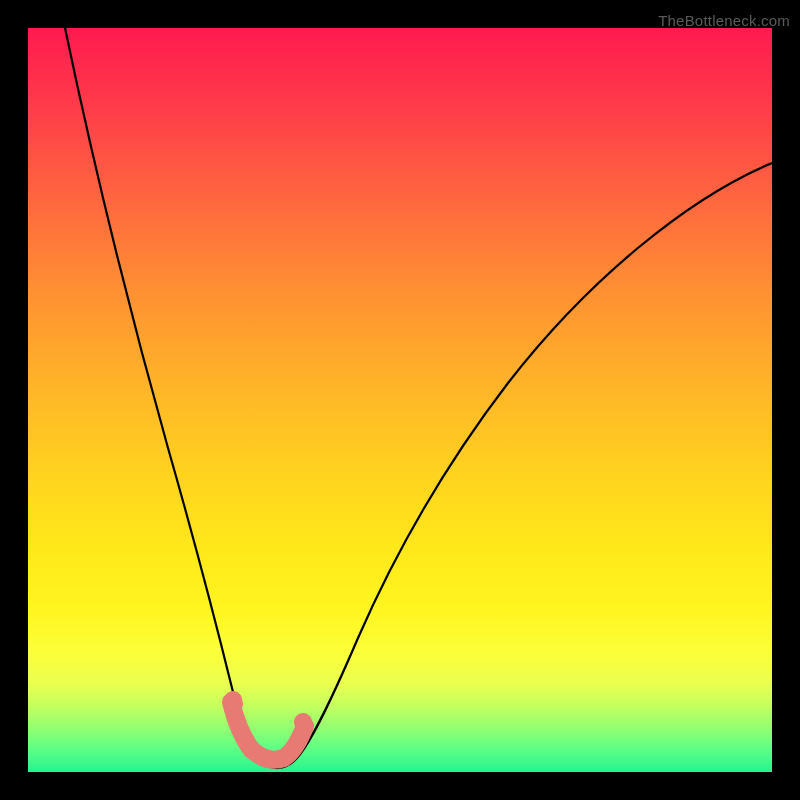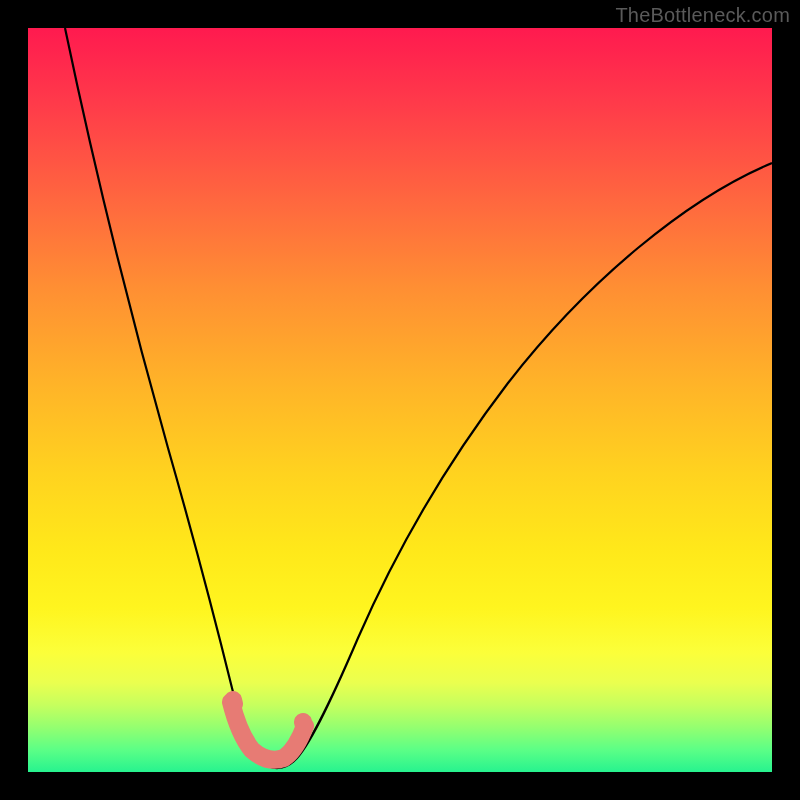--- a/index.html
+++ b/index.html
@@ -30,24 +30,24 @@
       #fbff3a 84%,
       #eaff4f 88%,
       #c6ff5e 91%,
       #94ff70 94%,
       #5cff86 97%,
       #27f38f 100%
     );
   }
   .watermark {
     position: absolute;
-    top: 4px;
+    top: 12px;
     right: 10px;
     color: #5a5a5a;
-    font-size: 20px;
+    font-size: 15px;
     letter-spacing: 0.2px;
     font-weight: 500;
   }
   svg.overlay {
     position: absolute;
     left: 0;
     top: 0;
     width: 744px;
     height: 744px;
   }

